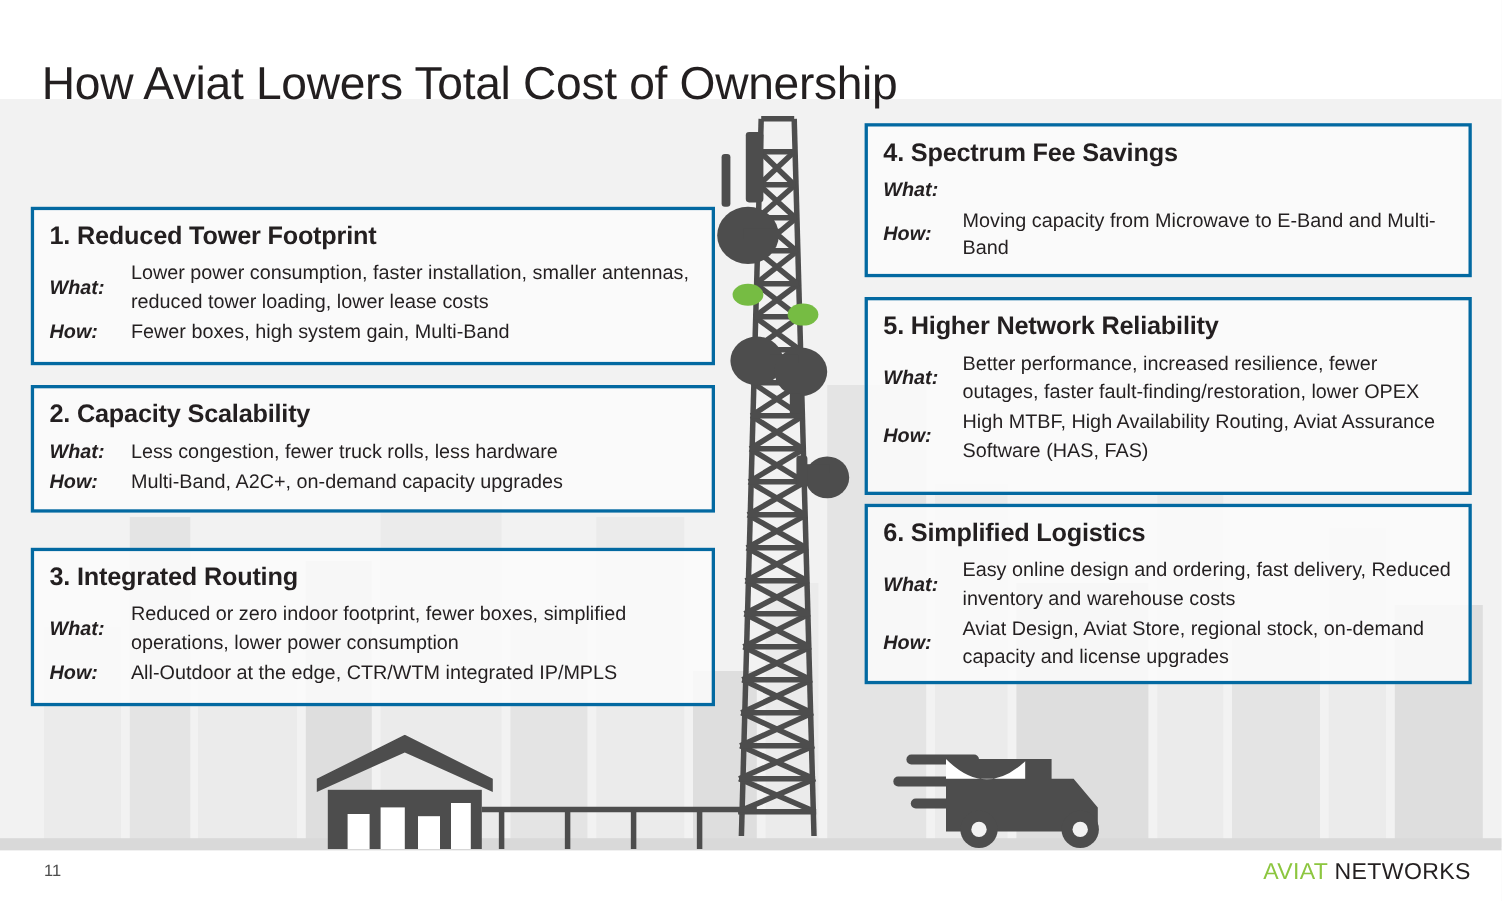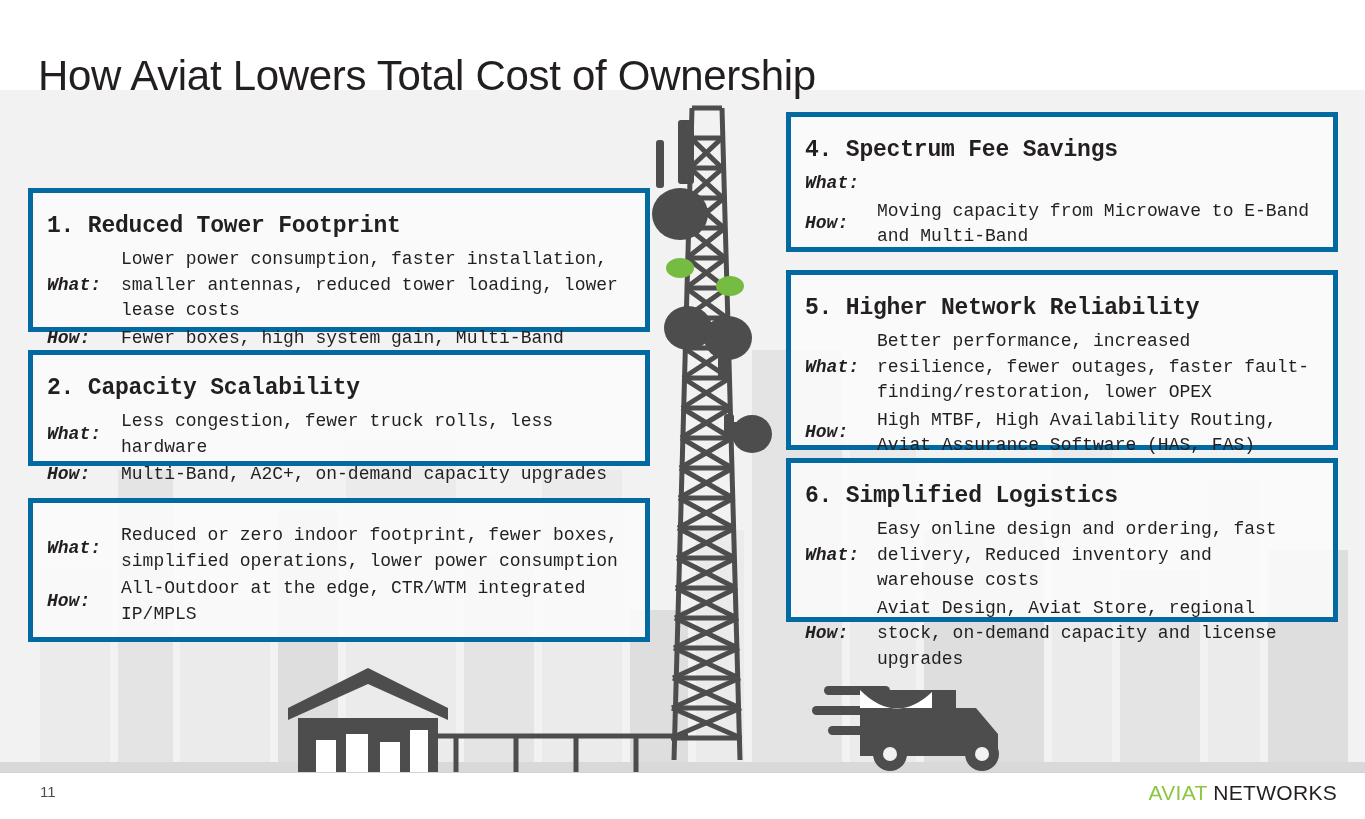--- a/index.html
+++ b/index.html
@@ -58,24 +58,23 @@
     font-weight: normal;
     letter-spacing: -0.3px;
     color: #231f20;
     white-space: nowrap;
   }
 
   
   .card {
     position: absolute;
     background: rgba(250, 250, 250, 0.88);
-    border: 5px solid #0369a1;
+    border: 3px solid #0369a1;
     box-sizing: border-box;
-    padding: 20px 14px 14px 14px;
-    font-family: Liberation Mono, monospace;
+    padding: 10px 14px 14px 14px;
   }
   .card h2 {
     margin: 0 0 8px 0;
     font-size: 23px;
     font-weight: bold;
     color: #231f20;
     letter-spacing: -0.2px;
   }
   .row {
     display: flex;
@@ -302,20 +301,21 @@
     <div class="lbl">What:</div>
     <div class="val">Less congestion, fewer truck rolls, less hardware</div>
   </div>
   <div class="row">
     <div class="lbl">How:</div>
     <div class="val">Multi-Band, A2C+, on-demand capacity upgrades</div>
   </div>
 </div>
 
 <div class="card left" id="card3">
+  <h2>3. Integrated Routing</h2>
   <div class="row">
     <div class="lbl">What:</div>
     <div class="val">Reduced or zero indoor footprint, fewer boxes, simplified operations, lower power consumption</div>
   </div>
   <div class="row">
     <div class="lbl">How:</div>
     <div class="val">All-Outdoor at the edge, CTR/WTM integrated IP/MPLS</div>
   </div>
 </div>
 

